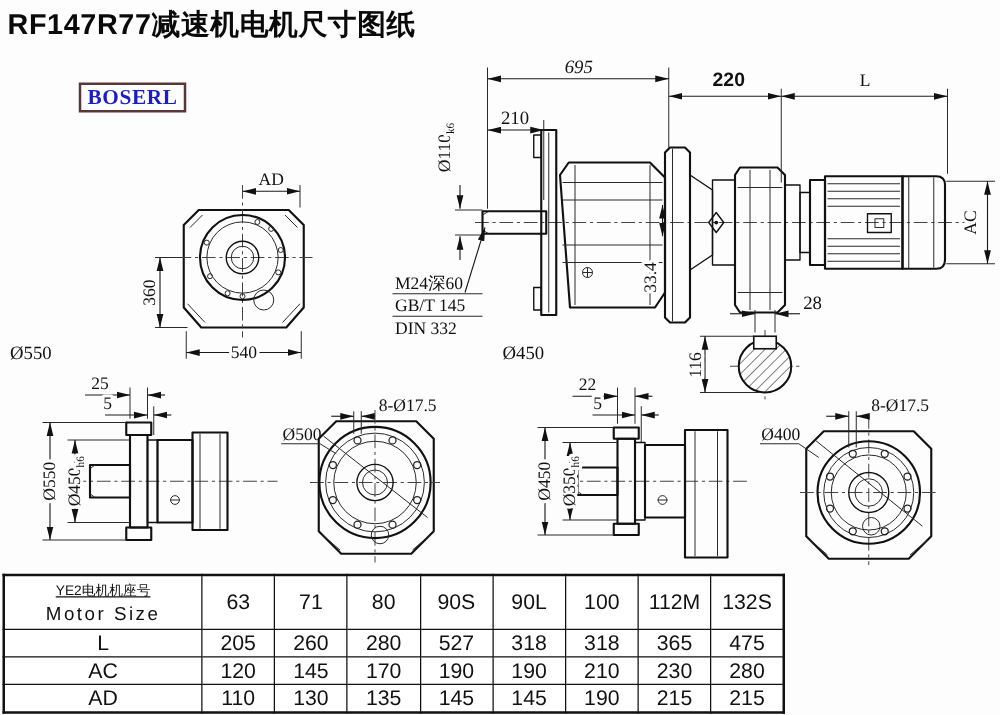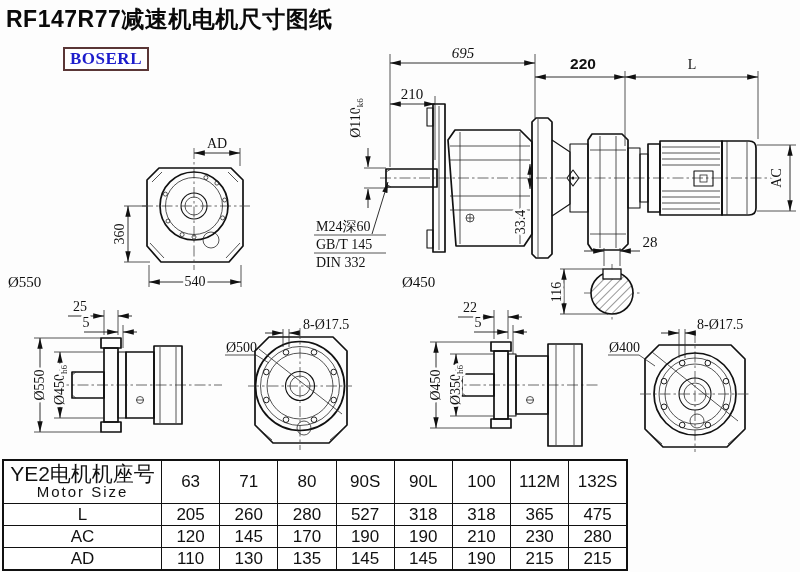--- a/index.html
+++ b/index.html
@@ -1,21 +1,21 @@
 <!DOCTYPE html>
 <html><head>
 <meta charset="utf-8">
 <style>
   html,body{margin:0;padding:0;background:#e8e8e8;}
   #stage{position:relative;width:800px;height:572px;background:#fdfdfd;overflow:hidden;
          font-family:"Liberation Sans",sans-serif;}
   
   #title{position:absolute;left:6px;top:4px;font-size:23px;font-weight:bold;color:#0a0a0a;
          letter-spacing:0.5px;white-space:nowrap;}
-  #logo{position:absolute;left:63px;top:47px;border:2.5px solid #5a3636;background:#fff;
+  #logo{position:absolute;left:63px;top:66px;border:2.5px solid #5a3636;background:#fff;
         padding:0 5px;font-family:"Liberation Serif",serif;font-weight:bold;font-size:17px;
         line-height:20px;color:#1c1ccc;letter-spacing:0.5px;}
   
   svg{position:absolute;left:0;top:0;}
   .o {fill:none;stroke:#111;stroke-width:1.7;stroke-linejoin:round;}
   .o2{fill:none;stroke:#111;stroke-width:1.1;stroke-linejoin:round;}
   .t {fill:none;stroke:#2a2a2a;stroke-width:0.8;}
   .cl{fill:none;stroke:#444;stroke-width:0.8;stroke-dasharray:11 3 2.5 3;}
   .d {fill:none;stroke:#1a1a1a;stroke-width:0.9;}
   .dm{marker-start:url(#arr);marker-end:url(#arr);}
@@ -27,21 +27,21 @@
   .halo{paint-order:stroke;stroke:#fdfdfd;stroke-width:5px;stroke-linejoin:round;}
   
   #spec-table{position:absolute;left:2px;top:459px;width:626px;border-collapse:collapse;
               table-layout:fixed;background:#fff;border:2.5px solid #111;}
   #spec-table td,#spec-table th{border:1.5px solid #111;text-align:center;vertical-align:middle;
               padding:0;color:#111;font-weight:normal;}
   #spec-table .hrow th{height:42px;}
   #spec-table .drow td{height:21px;font-size:17px;}
   #spec-table col.c0{width:158px;}
   #spec-table col.cn{width:58px;}
-  .hl1{font-size:21px;line-height:19px;}
+  .hl1{font-size:11px;line-height:19px;text-decoration:underline;}
   .hl2{font-size:15px;line-height:18px;letter-spacing:2px;}
   .colhead{font-size:17px;margin-top:29px;}
 </style>
 </head>
 <body>
 
 <div id="stage">
 
   <div id="title">RF147R77减速机电机尺寸图纸</div>
   <div id="logo">BOSERL</div>

